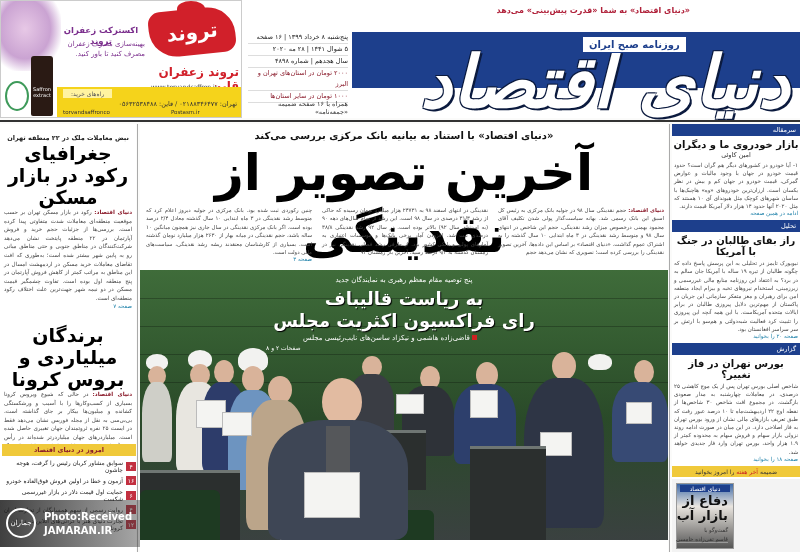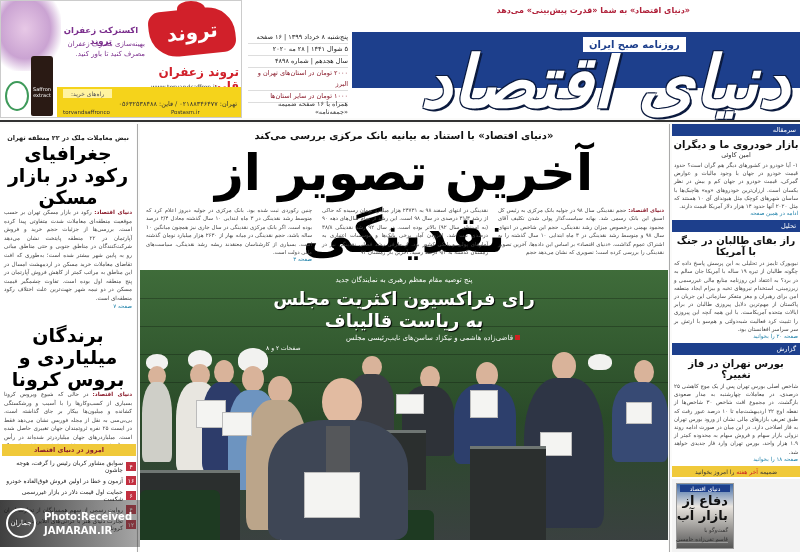--- a/index.html
+++ b/index.html
@@ -67,21 +67,21 @@
   .center { position: absolute; left: 140px; top: 124px; width: 528px; height: 428px; background: #fff; }
   .lead-kicker { position: absolute; left: 0; top: 6px; width: 528px; font-size: 10px; text-align: center; direction: rtl; font-weight: bold; color: #111; }
   .lead-headline { position: absolute; left: 0; top: 18px; width: 528px; font-size: 50px; line-height: 62px; text-align: center; direction: rtl; font-weight: 900; color: #000; letter-spacing: -1.5px; }
   .lead-body { position: absolute; top: 82px; width: 166px; }
   .lead-body .body-text { font-size: 5.4px; line-height: 8.4px; }
   .photo { position: absolute; left: 0; top: 146px; width: 528px; height: 270px; overflow: hidden;
     background: linear-gradient(180deg, #3f6c3a 0%, #335a30 30%, #2a4a29 55%, #3a4140 100%); }
   .photo-stripe { position: absolute; left: 0; width: 100%; height: 1px; background: rgba(0,0,0,0.25); }
   .photo-kicker { position: absolute; left: 0; top: 6px; width: 528px; font-size: 7px; color: #fff; text-align: center; direction: rtl; }
   .photo-headline { position: absolute; left: 0; top: 18px; width: 528px; font-size: 18px; line-height: 22px; color: #fff; text-align: center; direction: rtl; font-weight: bold; text-shadow: 1px 1px 1px #000; }
-  .photo-sub { position: absolute; left: 120px; top: 64px; width: 260px; font-size: 7px; color: #fff; text-align: right; direction: rtl; }
+  .photo-sub { position: absolute; left: 120px; top: 64px; width: 260px; font-size: 7px; color: #fff; text-align: center; direction: rtl; }
   .photo-sub::before { content: ""; display: inline-block; width: 5px; height: 5px; background: #c22; margin-left: 2px; }
   .photo-pages { position: absolute; left: 126px; top: 74px; font-size: 6px; color: #fff; direction: rtl; }
 
   .person { position: absolute; border-radius: 40% 40% 10% 10%; }
   .head { position: absolute; border-radius: 50%; background: #d9b39a; }
   .turban { position: absolute; border-radius: 50% 50% 40% 40%; background: #f2f2f0; }
   .paper { position: absolute; background: #f4f4f2; border: 1px solid #bbb; }
   .desk { position: absolute; background: #2b2f2e; border-top: 3px solid #6f7673; }
   .seat { position: absolute; background: #1e3a22; border-radius: 6px 6px 0 0; }
 
@@ -244,22 +244,22 @@
       <div class="seat" style="left:224px;top:240px;width:70px;height:30px"></div>
       <div class="desk" style="left:330px;top:176px;width:76px;height:94px"></div>
 
       <div class="head" style="left:182px;top:108px;width:40px;height:48px;background:#e2bba1"></div>
       <div class="person" style="left:128px;top:150px;width:140px;height:120px;background:#3e4655"></div>
       <div style="position:absolute;left:186px;top:156px;width:24px;height:60px;background:#55575a"></div>
       <div class="paper" style="left:164px;top:202px;width:56px;height:46px"></div>
 
       <div class="photo-kicker">پنج توصیه مقام معظم رهبری به نمایندگان جدید</div>
       <div class="photo-headline">
+        <div>به ریاست قالیباف</div>
         <div>رای فراکسیون اکثریت مجلس</div>
-        <div>به ریاست قالیباف</div>
       </div>
       <div class="photo-sub">قاضی‌زاده هاشمی و نیکزاد ساسن‌های نایب‌رئیسی مجلس</div>
       <div class="photo-pages">صفحات ۲ و ۸</div>
     </div>
   </div>
   <div class="col-divider" style="left:669px"></div>
 
   <div class="right-col">
     <div class="r-block">
       <div class="section-label">سرمقاله</div>

